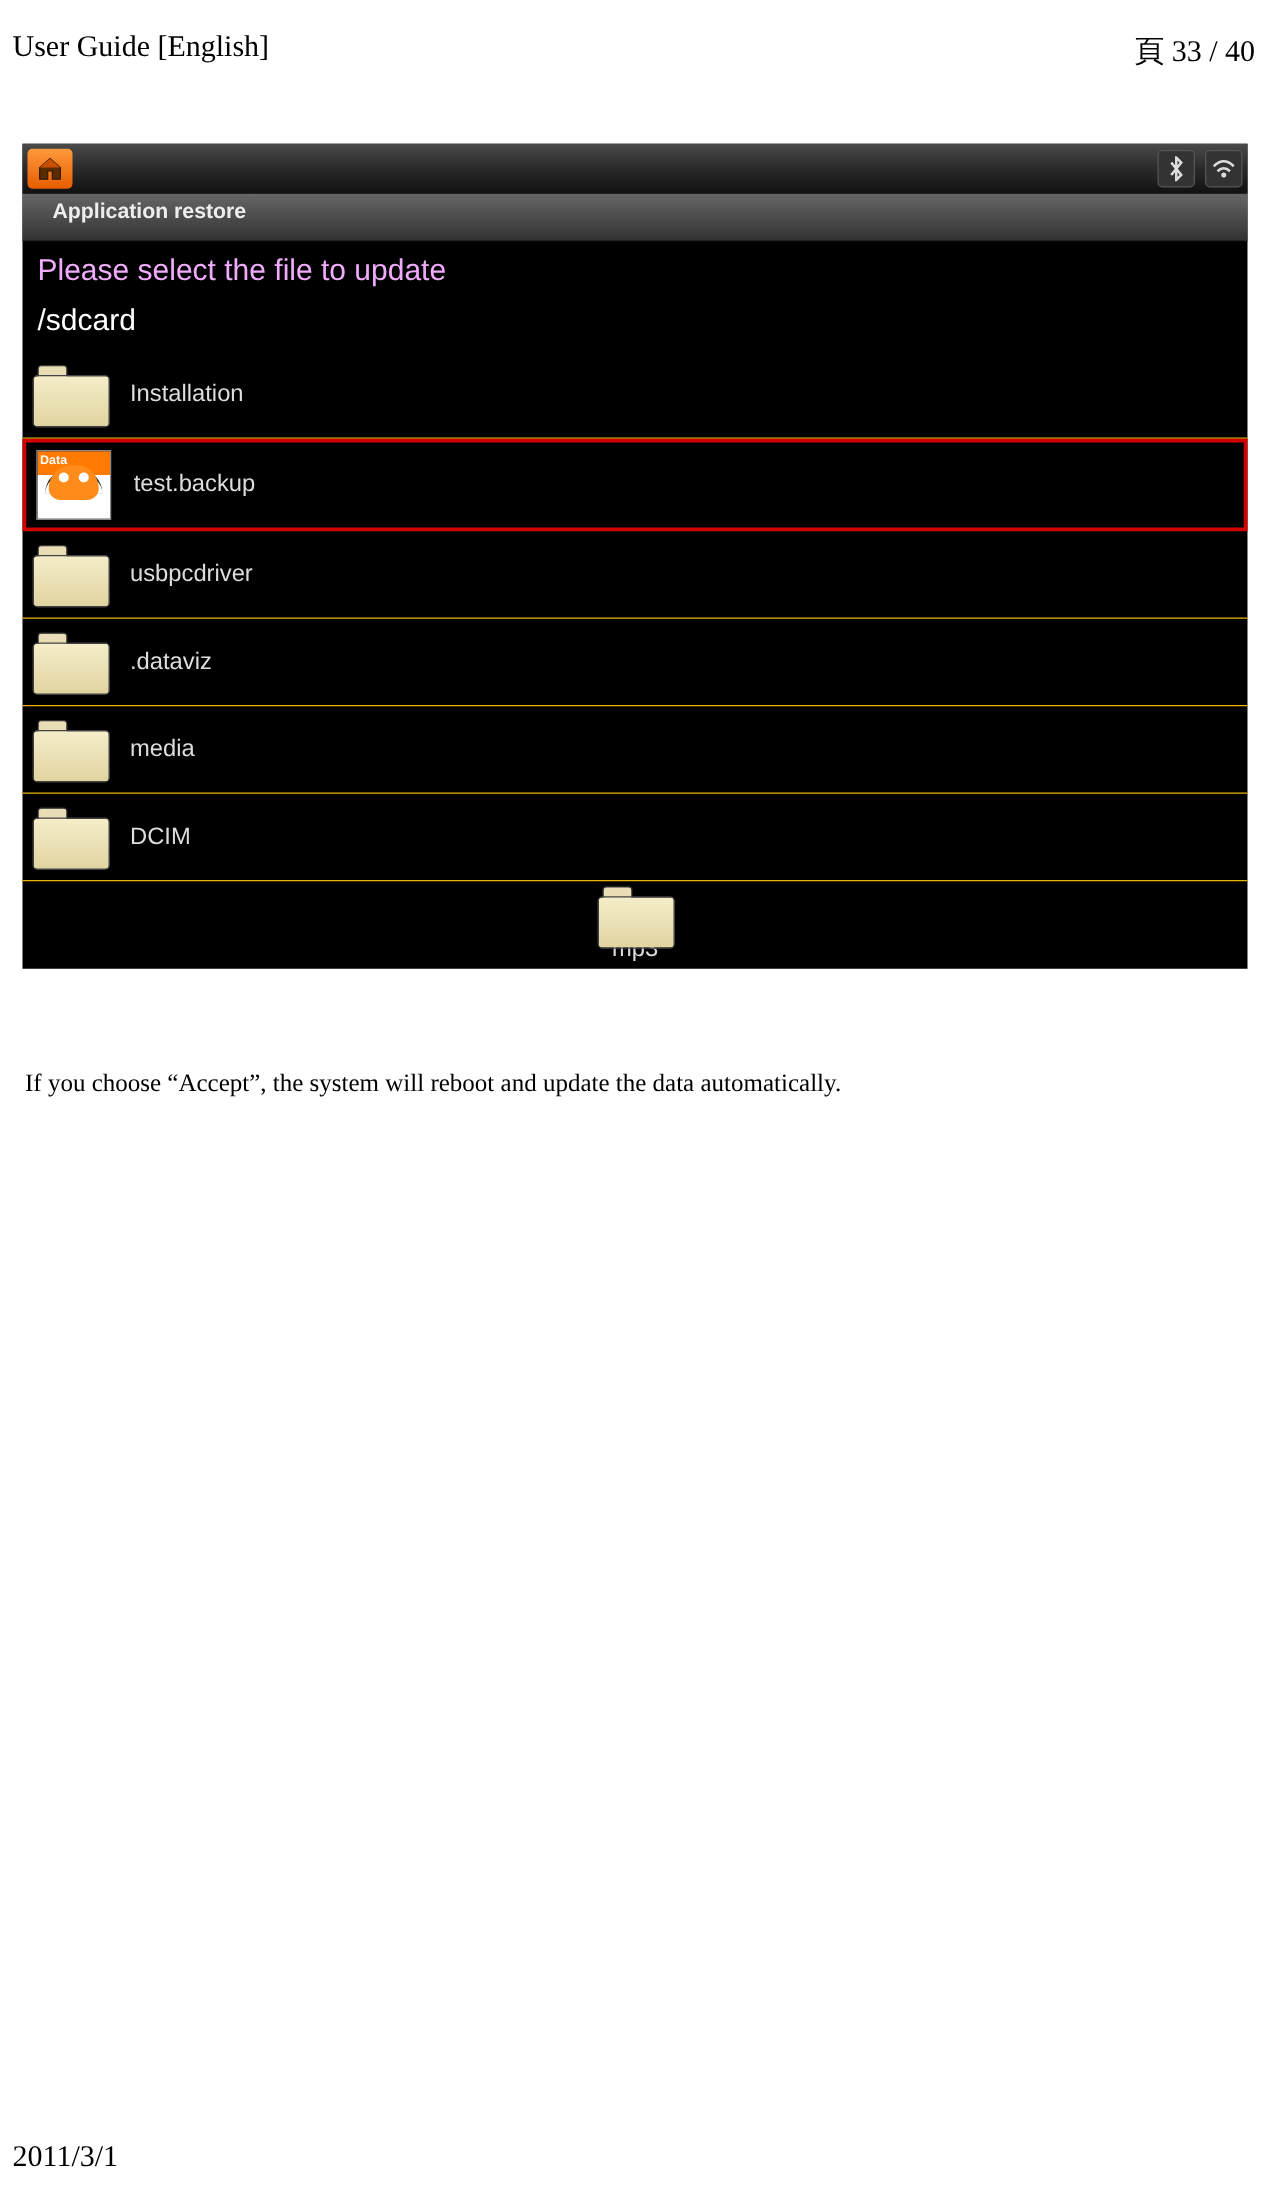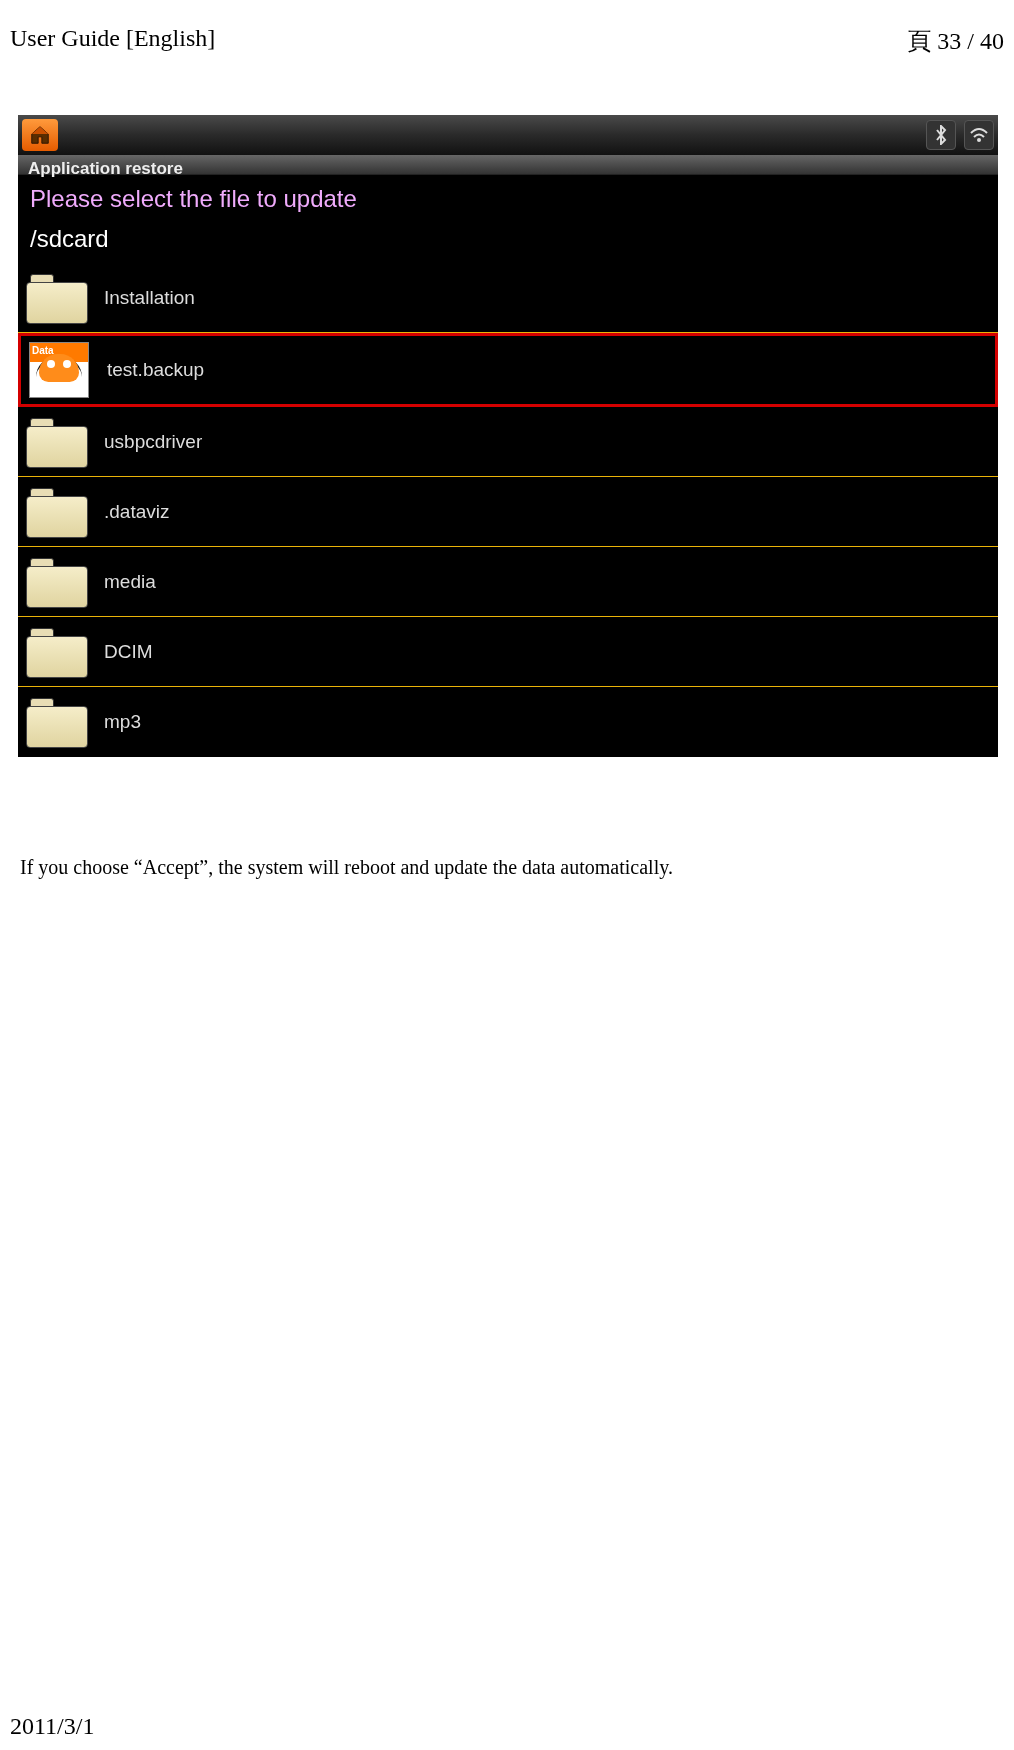--- a/index.html
+++ b/index.html
@@ -54,26 +54,26 @@
   .status-right { display: flex; gap: 8px; align-items: center; }
   .status-icon {
     width: 30px; height: 30px;
     background: #333;
     border: 1px solid #555;
     border-radius: 4px;
     display:flex;align-items:center;justify-content:center;
     color:#ccc;font-size:18px;
   }
   .title-bar {
-    height: 20px;
+    height: 38px;
     background: linear-gradient(to bottom, #666, #333);
     color: #eee;
     font-size: 17px;
     font-weight: bold;
-    padding: 4px 10px;
+    padding: 4px 24px;
     border-bottom: 1px solid #222;
   }
   .prompt {
     color: #f0abfc;
     font-size: 24px;
     padding: 10px 12px 6px 12px;
   }
   .path-label {
     color: #fff;
     font-size: 24px;
@@ -224,21 +224,21 @@
       <div class="folder-icon"></div>
       <span class="file-label">media</span>
     </div>
 
     <div class="file-row">
       <div class="folder-icon"></div>
       <span class="file-label">DCIM</span>
     </div>
 
 
-    <div class="file-row" style="border-bottom:none;">
+    <div class="file-row" style="border-bottom:none;flex-direction:column;">
       <div class="folder-icon"></div>
       <span class="file-label">mp3</span>
     </div>
 
   </div>
 </div>
 
 <div class="body-text">If you choose “Accept”, the system will reboot and update the data automatically.</div>
 
 <div class="page-footer">

